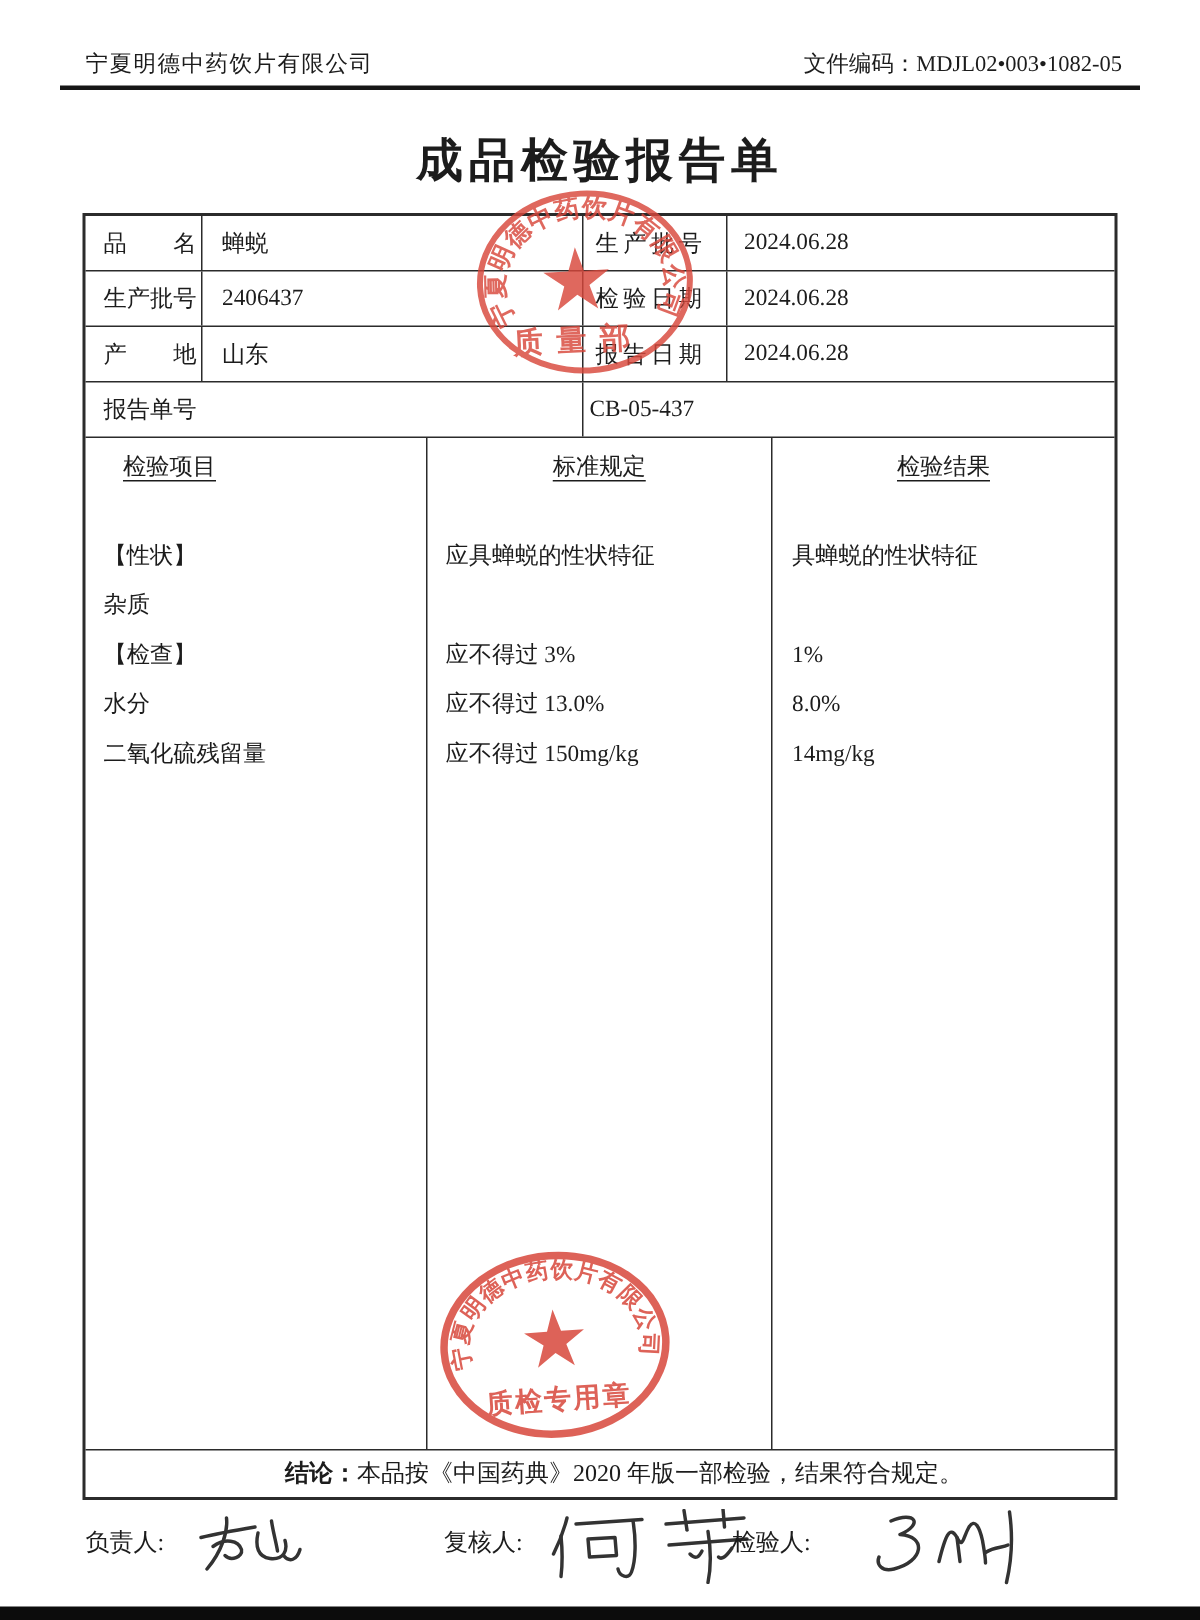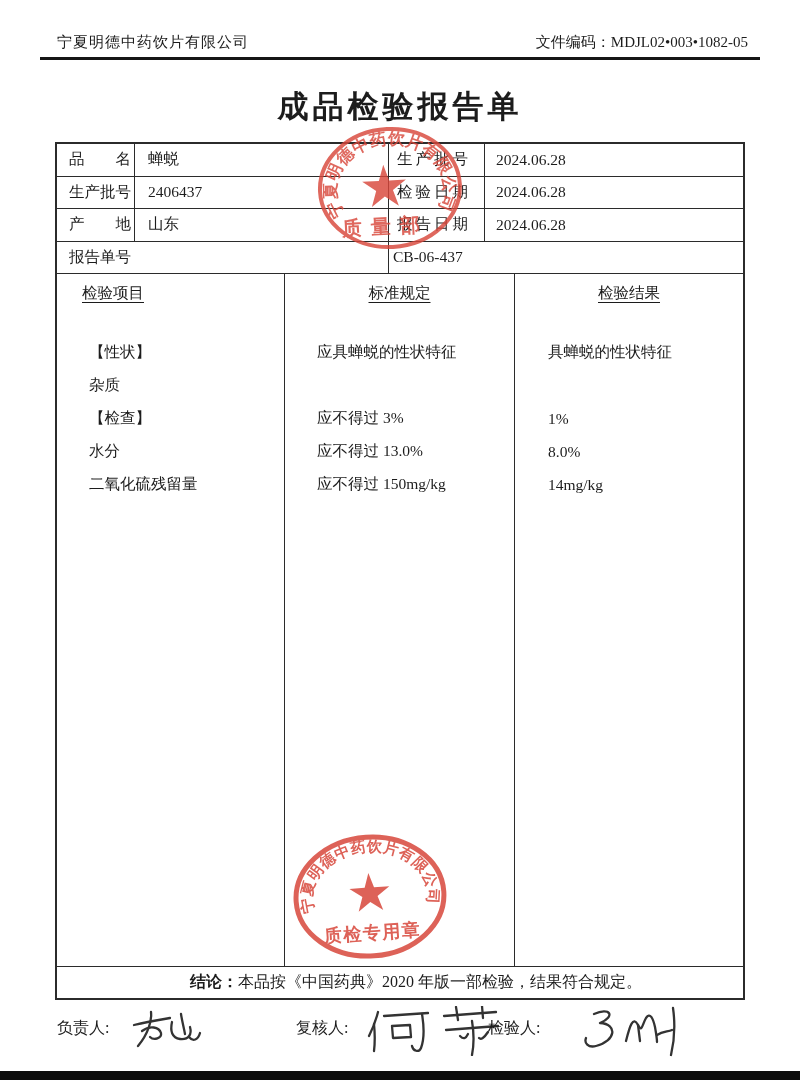--- a/index.html
+++ b/index.html
@@ -11,21 +11,21 @@
   .hdr-code    { position:absolute; right:52px; top:33px; font-size:15px; }
   .hdr-rule    { position:absolute; left:40px; top:57px; width:720px; height:3px; background:#161616; }
 
   .doc-title { position:absolute; left:0; top:86px; width:100%; text-align:center;
                font-size:31px; font-weight:bold; letter-spacing:4px; }
 
   
   .frame { position:absolute; left:55px; top:142px; width:690px; height:858px;
            border:2px solid #2b2b2b; display:flex; flex-direction:column; font-size:15.5px; }
 
-  .t1 { height:130px; border-bottom:1px solid #2b2b2b; display:flex; flex-direction:column; }
+  .t1 { height:148px; border-bottom:1px solid #2b2b2b; display:flex; flex-direction:column; }
   .t1-row { flex:1; display:flex; border-bottom:1px solid #2b2b2b; }
   .t1-row:last-child { border-bottom:none; }
   .c { display:flex; align-items:center; }
   .c-l1 { width:78px;  border-right:1px solid #2b2b2b; padding:0 12px; white-space:pre; }
   .c-v1 { width:254px; border-right:1px solid #2b2b2b; padding-left:13px; }
   .c-l2 { width:96px;  border-right:1px solid #2b2b2b; padding-left:8px; letter-spacing:3px; }
   .c-v2 { flex:1; padding-left:11px; }
   .c-rl { width:332px; border-right:1px solid #2b2b2b; padding-left:12px; }
   .c-rv { flex:1; padding-left:4px; }
 
@@ -33,21 +33,21 @@
   .s2 { flex:1; border-bottom:1px solid #2b2b2b; display:flex; }
   .s2-col { position:relative; }
   .s2-col1 { width:228px; border-right:1px solid #2b2b2b;padding-left:12px; }
   .s2-col2 { width:230px; border-right:1px solid #2b2b2b; }
   .s2-col3 { flex:1; }
   .s2-h { padding-top:9px; }
   .s2-h span { text-decoration:underline; text-underline-offset:4px; }
   .s2-col1 .s2-h { padding-left:13px; }
   .s2-col2 .s2-h, .s2-col3 .s2-h { text-align:center; }
   .items { position:absolute; left:0; right:0; top:62px; }
-  .item { height:33px; display:flex; align-items:center;margin-left:20px; }
+  .item { height:33px; display:flex; align-items:center; }
   .s2-col1 .item { padding-left:12px; }
   .s2-col2 .item { padding-left:12px; }
   .s2-col3 .item { padding-left:13px; }
 
   
   .concl { height:31px; display:flex; align-items:center; justify-content:center; font-size:16px; }
   .concl b { font-weight:bold;margin-left:32px; }
 
   
   .stamp { position:absolute; pointer-events:none; }
@@ -87,21 +87,21 @@
       <div class="c c-v2">2024.06.28</div>
     </div>
     <div class="t1-row">
       <div class="c c-l1">产　　地</div>
       <div class="c c-v1">山东</div>
       <div class="c c-l2">报告日期</div>
       <div class="c c-v2">2024.06.28</div>
     </div>
     <div class="t1-row">
       <div class="c c-rl">报告单号</div>
-      <div class="c c-rv">CB-06-437</div>
+      <div class="c c-rv">CB-05-437</div>
     </div>
   </div>
 
   <div class="s2">
     <div class="s2-col s2-col1">
       <div class="s2-h"><span>检验项目</span></div>
       <div class="items">
         <div class="item">【性状】</div>
         <div class="item">杂质</div>
         <div class="item">【检查】</div>

